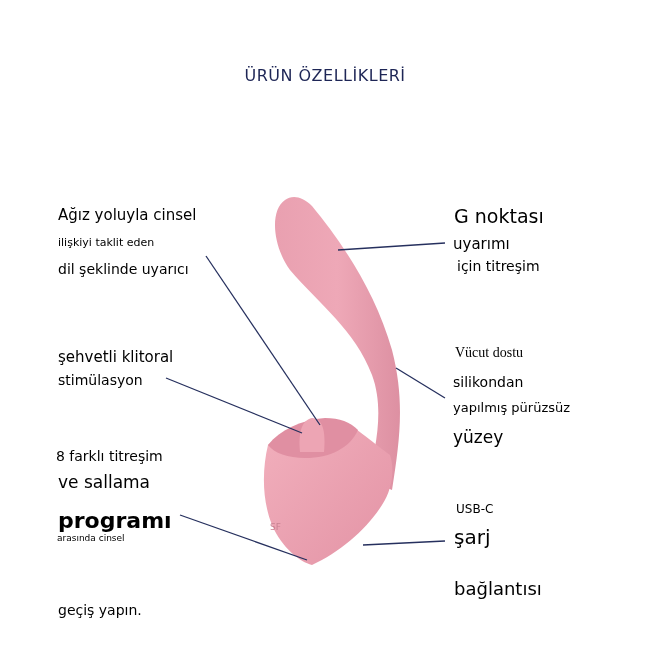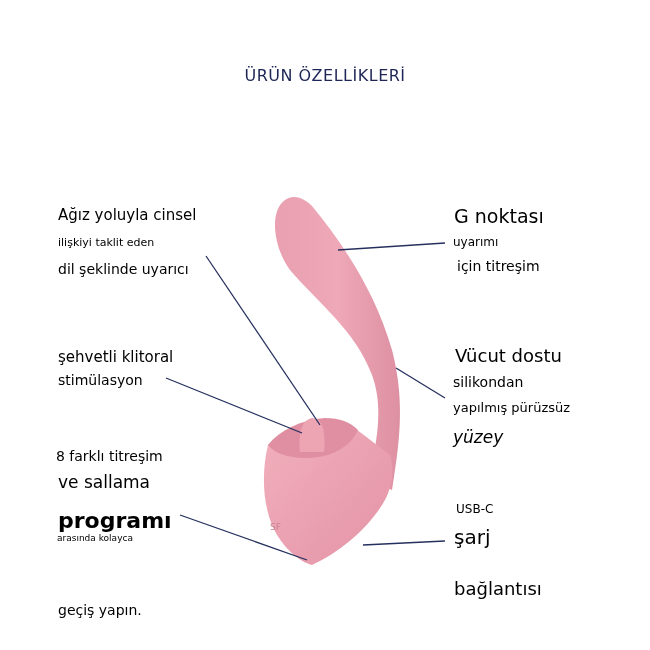--- a/index.html
+++ b/index.html
@@ -50,27 +50,27 @@
 <div class="t" style="left:58px; top:206px; font-size:15px;">Ağız yoluyla cinsel</div>
 <div class="t" style="left:58px; top:236px; font-size:11px;">ilişkiyi taklit eden</div>
 <div class="t" style="left:58px; top:261px; font-size:14px;">dil şeklinde uyarıcı</div>
 
 <div class="t" style="left:58px; top:348px; font-size:15px;">şehvetli klitoral</div>
 <div class="t" style="left:58px; top:372px; font-size:14px;">stimülasyon</div>
 
 <div class="t" style="left:56px; top:448px; font-size:14px;">8 farklı titreşim</div>
 <div class="t" style="left:58px; top:472px; font-size:17px;">ve sallama</div>
 <div class="t" style="left:58px; top:508px; font-size:22px; font-weight:bold;">programı</div>
-<div class="t" style="left:57px; top:533px; font-size:9px;">arasında kolayca</div>
+<div class="t" style="left:57px; top:533px; font-size:9px;">arasında cinsel</div>
 <div class="t" style="left:58px; top:554px; font-size:14px;margin-top:48px;">geçiş yapın.</div>
 
 <div class="t" style="left:454px; top:205px; font-size:19px;">G noktası</div>
-<div class="t" style="left:453px; top:235px; font-size:12px;">uyarımı</div>
+<div class="t" style="left:453px; top:235px; font-size:15px;">uyarımı</div>
 <div class="t" style="left:457px; top:258px; font-size:14px;">için titreşim</div>
 
-<div class="t" style="left:455px; top:345px; font-size:18px;">Vücut dostu</div>
+<div class="t" style="left:455px; top:345px; font-size:14px;font-family:Liberation Serif, serif;">Vücut dostu</div>
 <div class="t" style="left:453px; top:374px; font-size:14px;text-align:right;">silikondan</div>
 <div class="t" style="left:453px; top:400px; font-size:13px;">yapılmış pürüzsüz</div>
-<div class="t" style="left:453px; top:427px; font-size:17px;font-style:italic;">yüzey</div>
+<div class="t" style="left:453px; top:427px; font-size:17px;">yüzey</div>
 
 <div class="t" style="left:456px; top:502px; font-size:12px;">USB-C</div>
 <div class="t" style="left:454px; top:525px; font-size:20px;">şarj</div>
 <div class="t" style="left:454px; top:550px; font-size:18px;margin-top:28px;">bağlantısı</div>
 
 </body></html>

